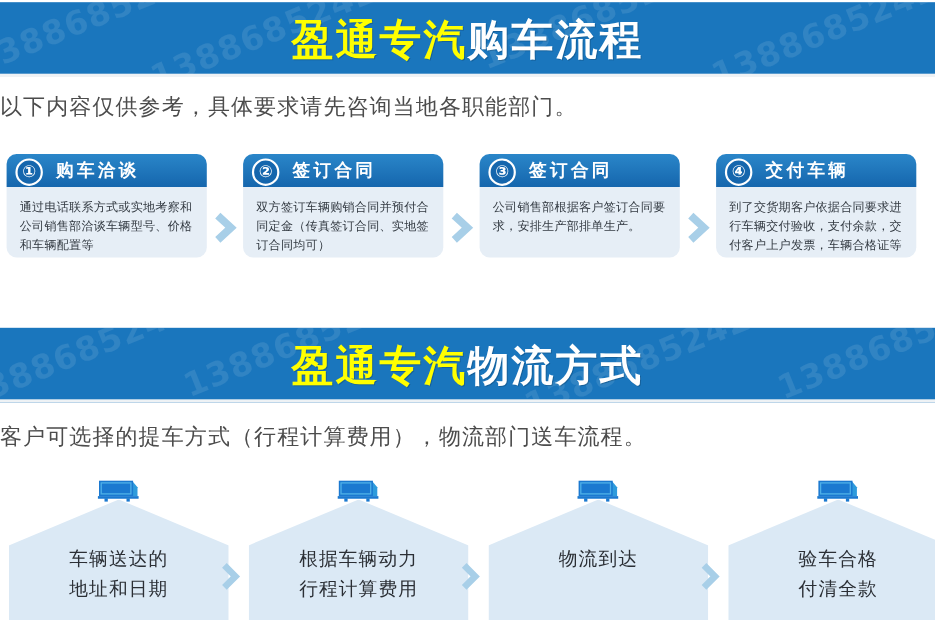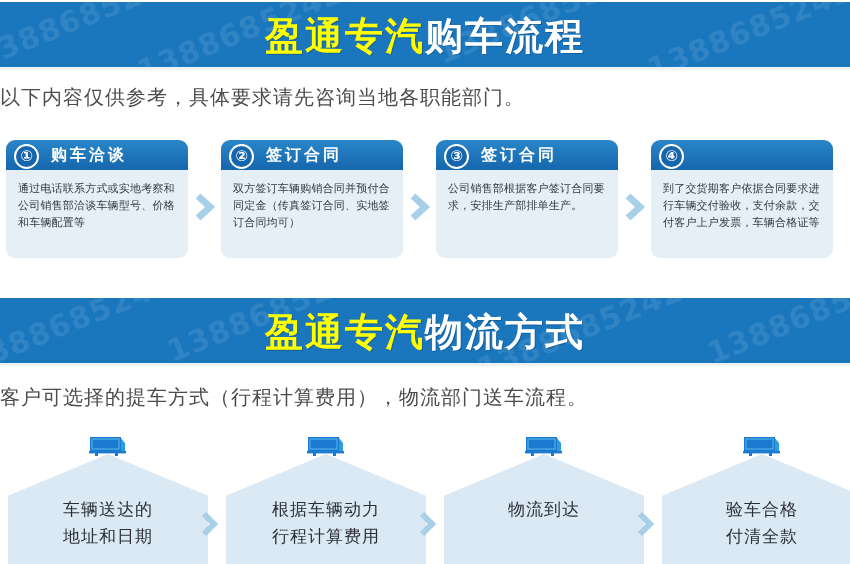--- a/index.html
+++ b/index.html
@@ -132,21 +132,21 @@
     right: 4px;
     height: 40px;
     line-height: 30px;
     color: #ffffff;
     font-size: 16px;
     font-weight: bold;
     letter-spacing: 3px;
     z-index: 3;
   }
   .step-body {
-    height: 88px;
+    height: 64px;
     background: #e6eef6;
     border-radius: 0 0 9px 9px;
     box-sizing: border-box;
     padding: 10px 12px 6px 12px;
     font-size: 11px;
     line-height: 17px;
     color: #333a42;
     letter-spacing: 0.2px;
     overflow: hidden;
   }
@@ -283,20 +283,21 @@
 
     <div class="chev a2">
       <svg width="22" height="30" viewBox="0 0 22 30">
           <polyline points="4,4 16,15 4,26" fill="none" stroke="#a8cfe8" stroke-width="7"></polyline>
         </svg>
     </div>
 
     <div class="step-card c3">
       <div class="step-head">
         <div class="step-num">④</div>
+        <div class="step-title">交付车辆</div>
       </div>
       <div class="step-body">到了交货期客户依据合同要求进行车辆交付验收，支付余款，交付客户上户发票，车辆合格证等</div>
     </div>
 
   </div>
 
   <div class="banner" id="banner-logistics">
     <div class="wm-layer">
       <span class="wm" style="left:-40px; top:2px;">13886852428</span>
       <span class="wm" style="left:160px; top:-8px;">13886852428</span>

